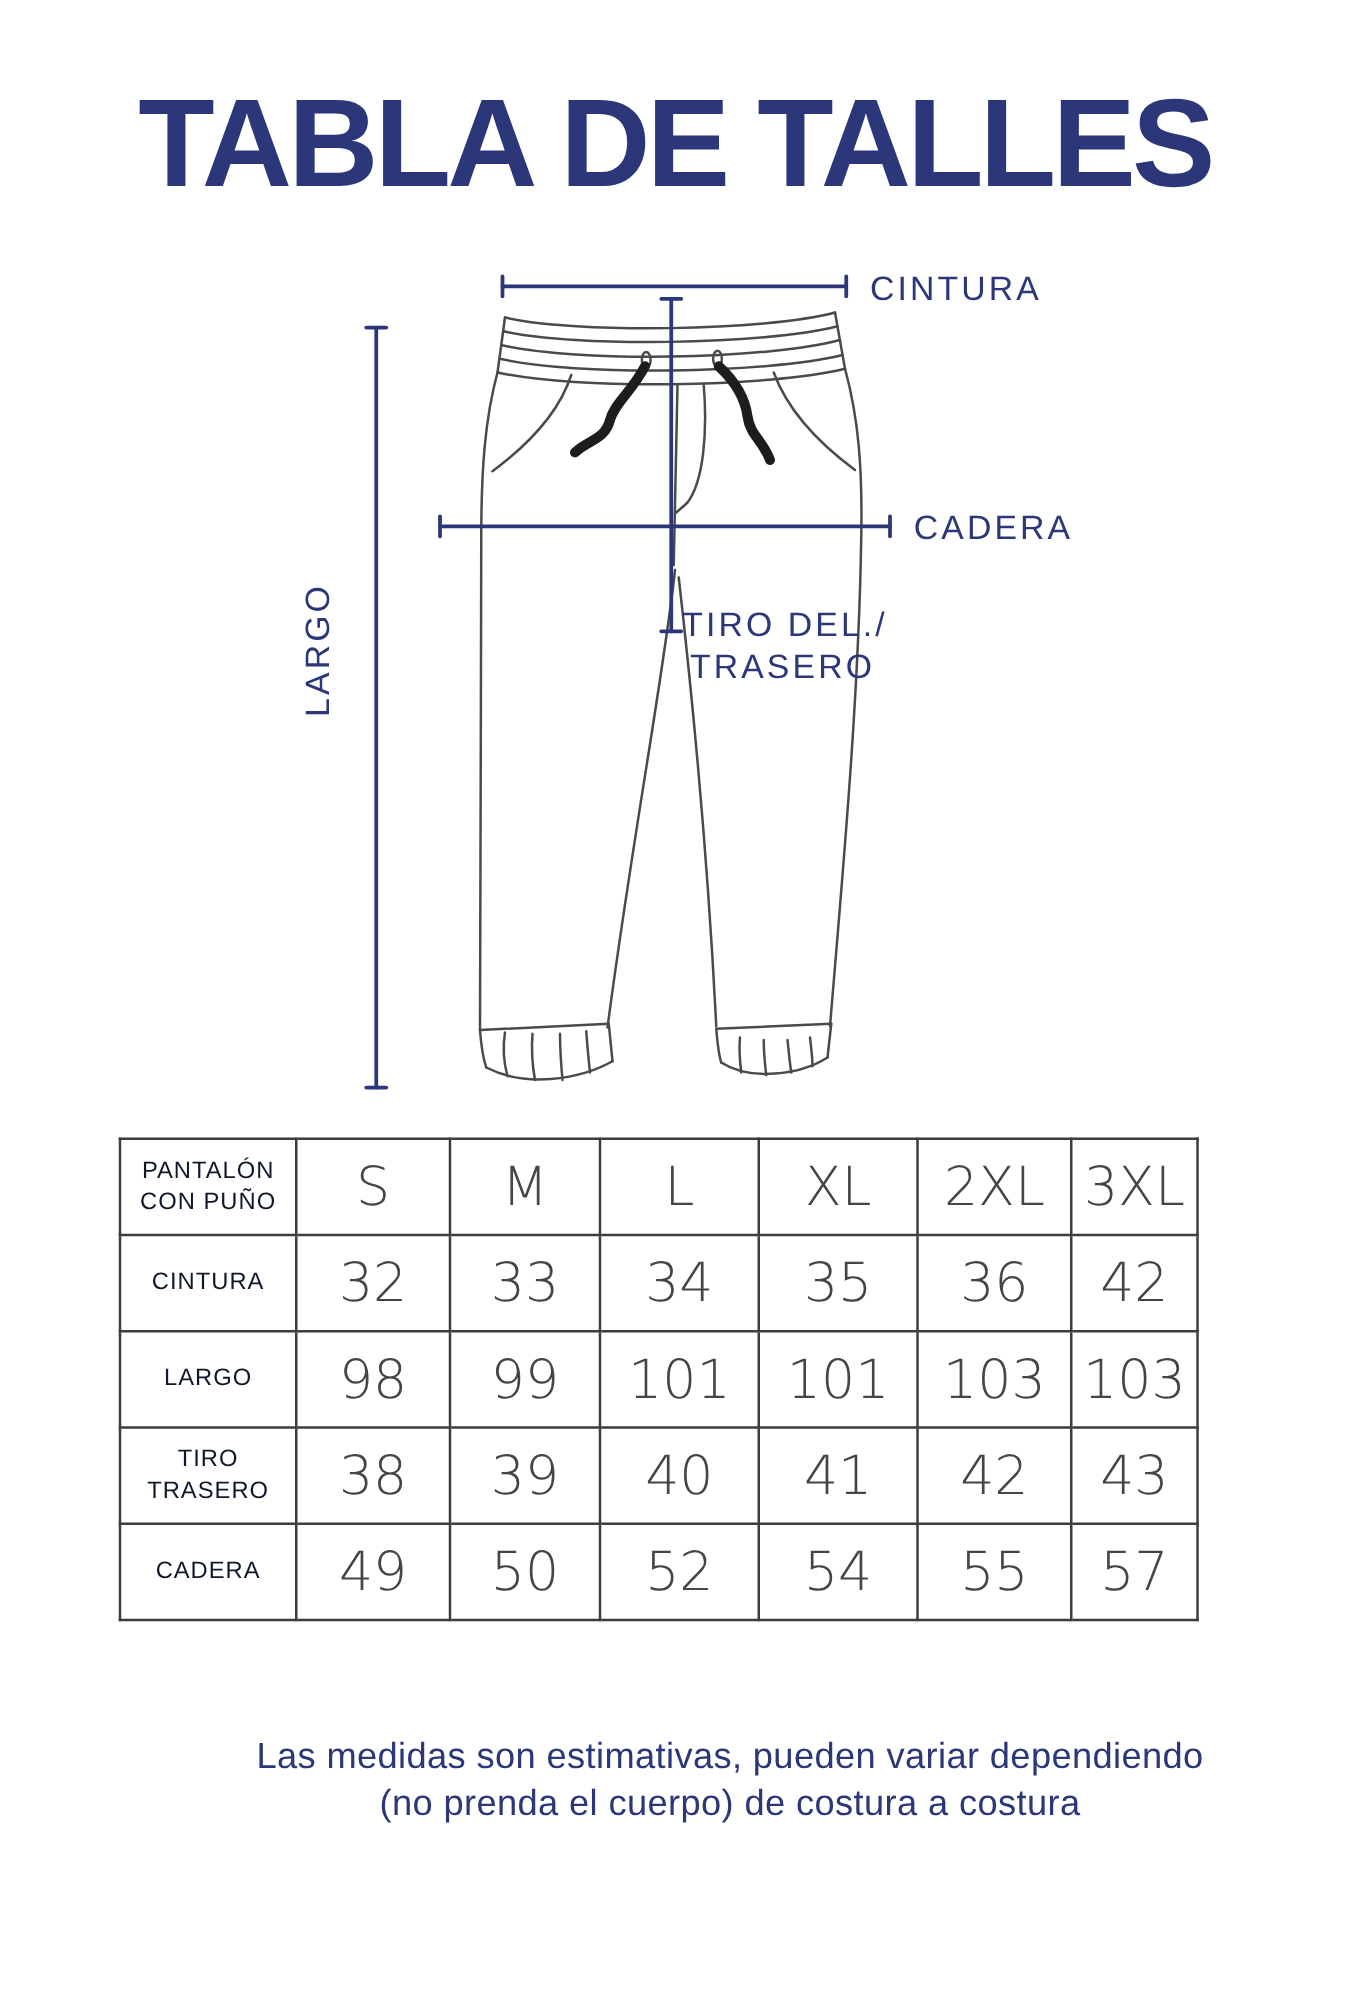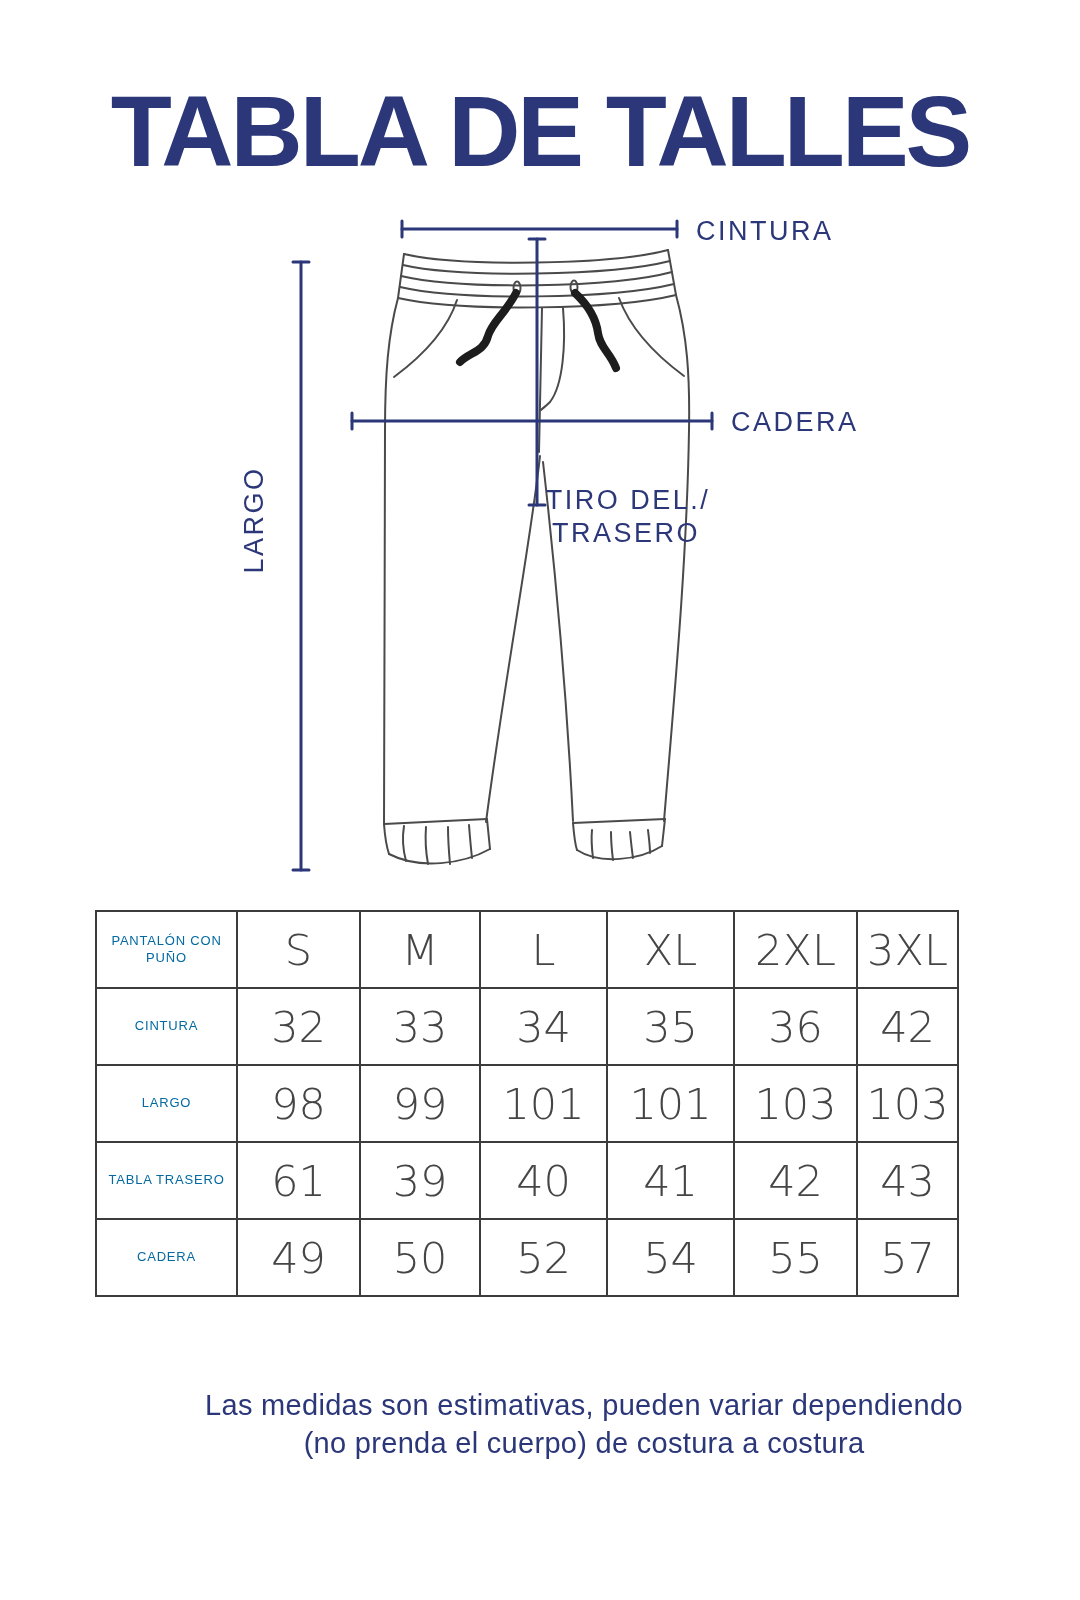--- a/index.html
+++ b/index.html
@@ -12,21 +12,21 @@
   .page{
     position:relative;
     width:1080px;height:1600px;
     background:#ffffff;
     overflow:hidden;
     font-family:"Liberation Sans",sans-serif;
     color:var(--ink);
   }
   .title{
     position:absolute;
-    top:74px;left:0;width:100%;
+    top:58px;left:0;width:100%;
     text-align:center;
     font-size:100px;
     font-weight:800;
     letter-spacing:-3px;
     color:var(--navy);
     white-space:nowrap;
   }
   .diagram-svg{
     position:absolute;
     left:230px;top:195px;
@@ -40,24 +40,24 @@
     table-layout:fixed;
   }
   .size-table td{
     border:2px solid #3c3c3c;
     text-align:center;
     vertical-align:middle;
     height:77px;
     overflow:hidden;
   }
   .label-cell{
-    font-size:13px;
+    font-size:19px;
     letter-spacing:0.8px;
     line-height:1.3;
-    color:#0369a1;
+    color:#0f172a;
     padding:0 10px;
   }
   .num-cell,.size-cell{
     font-family:"DejaVu Sans","Liberation Sans",sans-serif;
     font-weight:200;
     font-size:43px;
     color:#454545;
   }
   .footer{
     position:absolute;
@@ -188,22 +188,22 @@
       <tr>
         <td class="label-cell">LARGO</td>
         <td class="num-cell">98</td>
         <td class="num-cell">99</td>
         <td class="num-cell">101</td>
         <td class="num-cell">101</td>
         <td class="num-cell">103</td>
         <td class="num-cell">103</td>
       </tr>
       <tr>
-        <td class="label-cell">TABLA TRASERO</td>
-        <td class="num-cell">61</td>
+        <td class="label-cell">TIRO TRASERO</td>
+        <td class="num-cell">38</td>
         <td class="num-cell">39</td>
         <td class="num-cell">40</td>
         <td class="num-cell">41</td>
         <td class="num-cell">42</td>
         <td class="num-cell">43</td>
       </tr>
       <tr>
         <td class="label-cell">CADERA</td>
         <td class="num-cell">49</td>
         <td class="num-cell">50</td>

